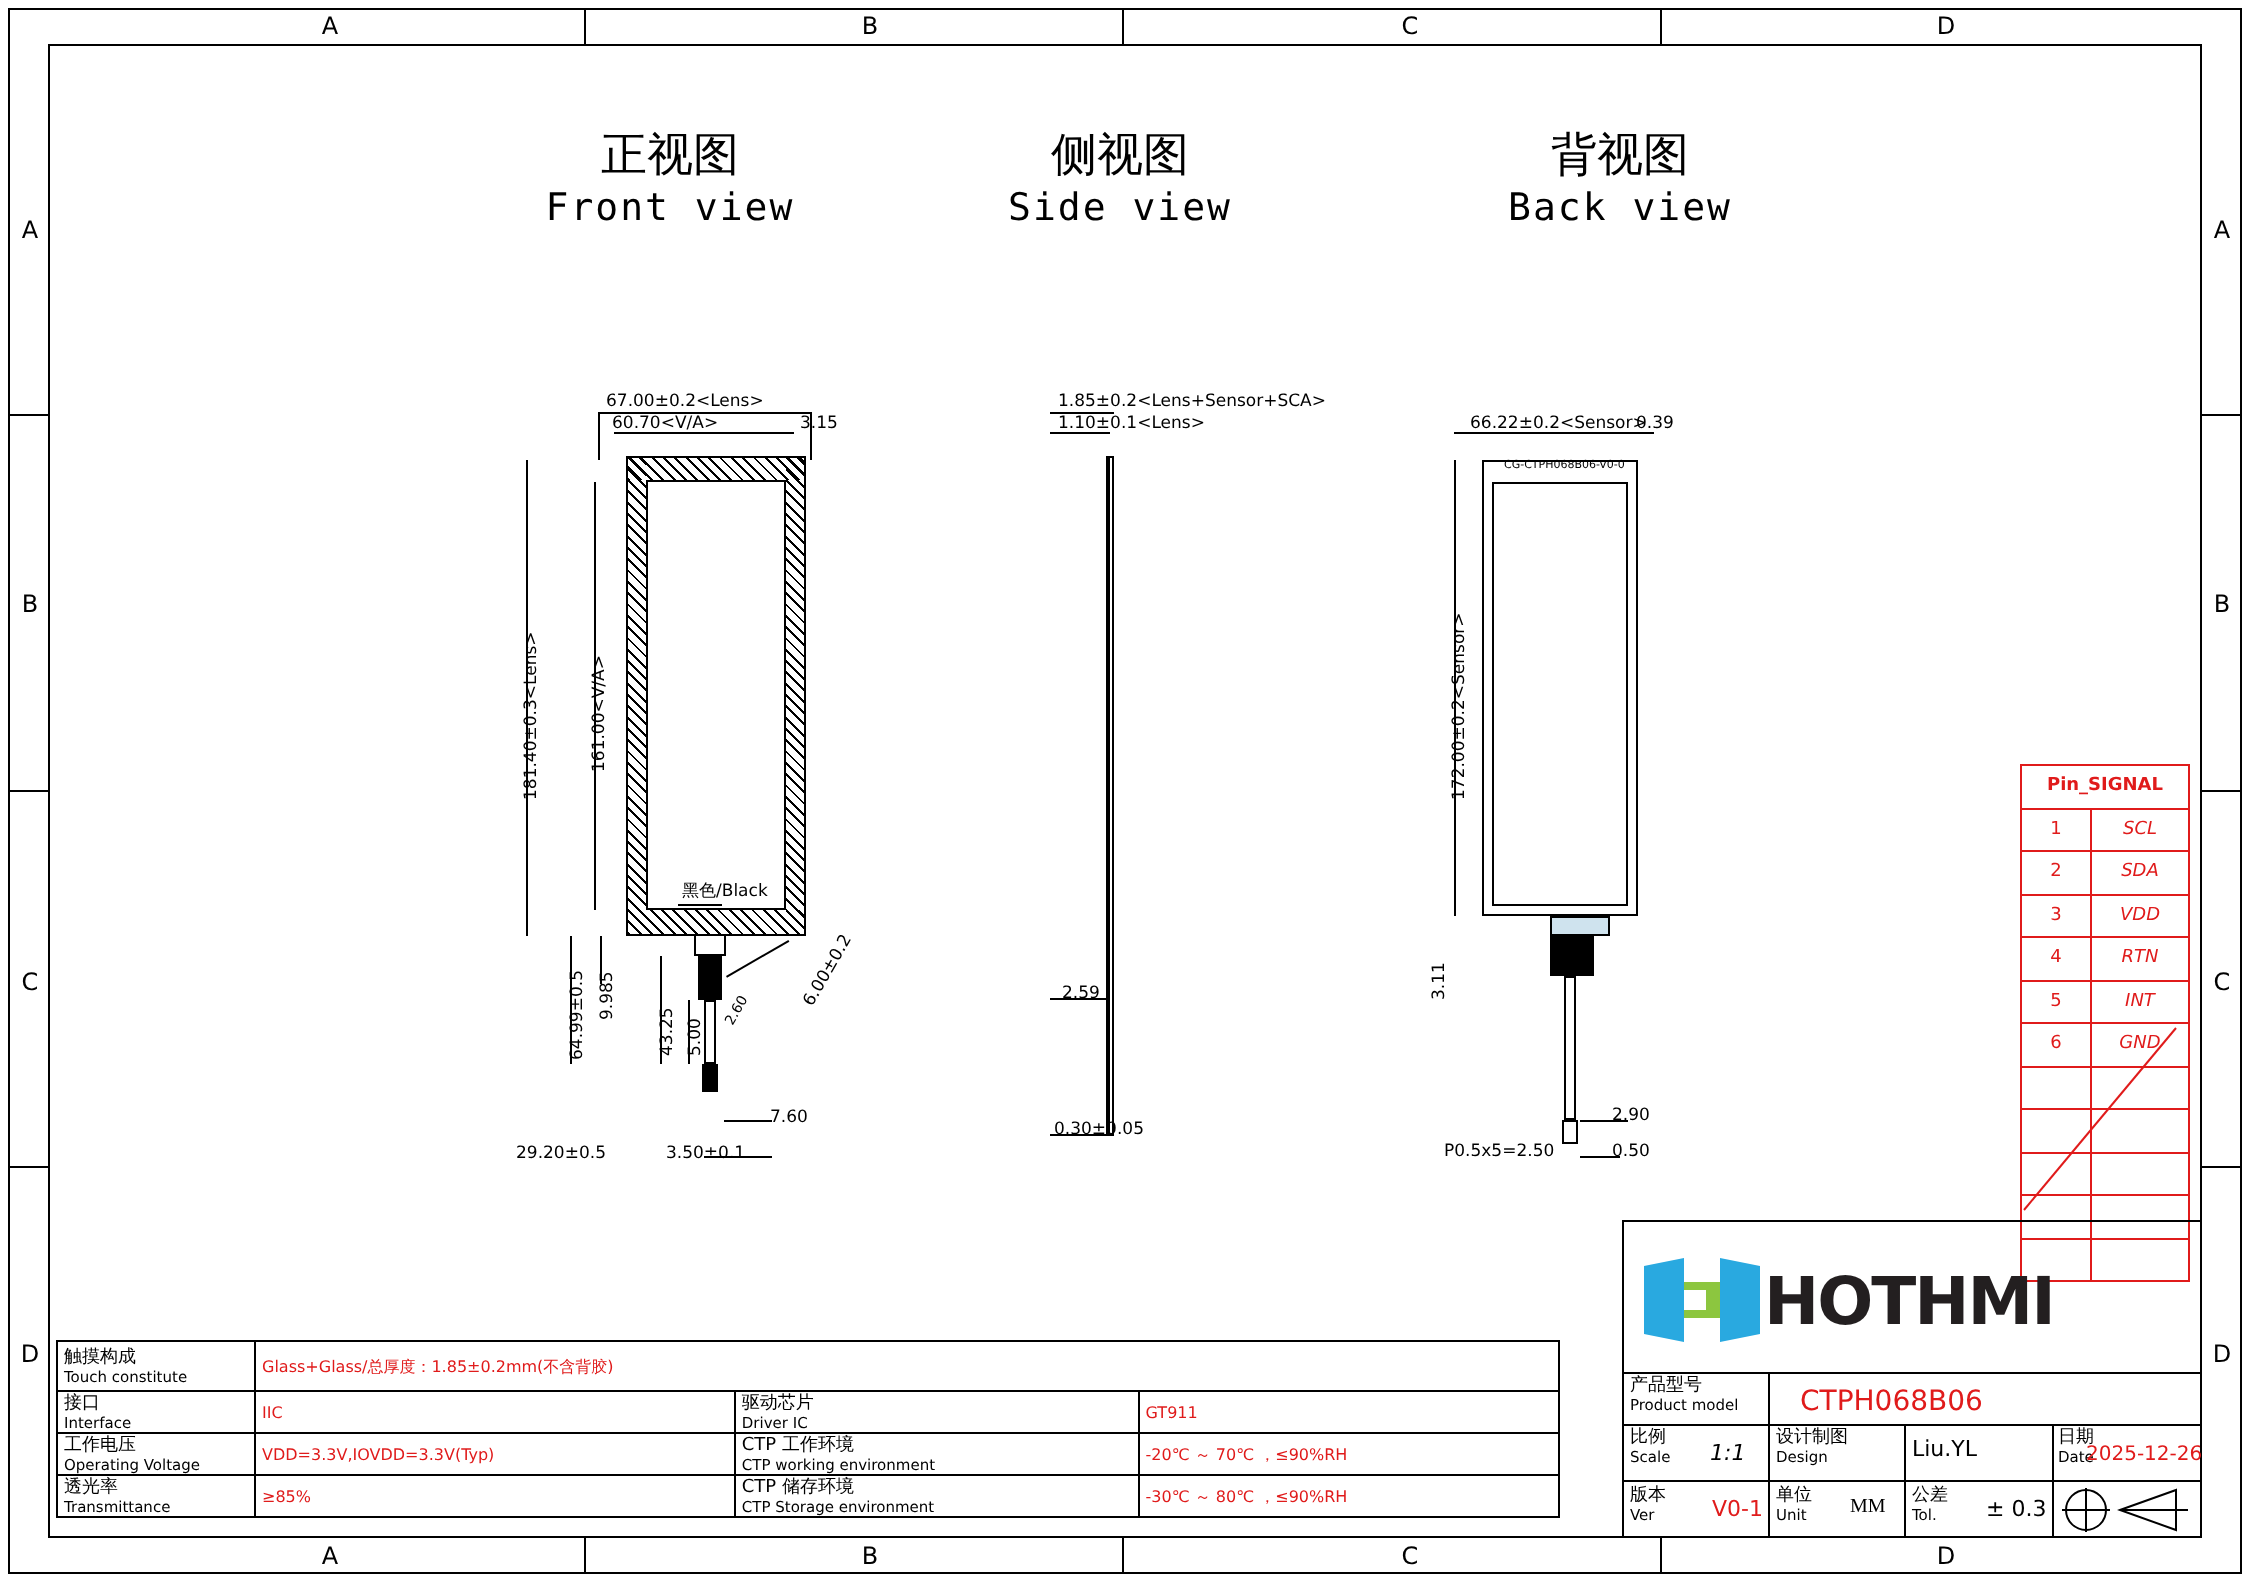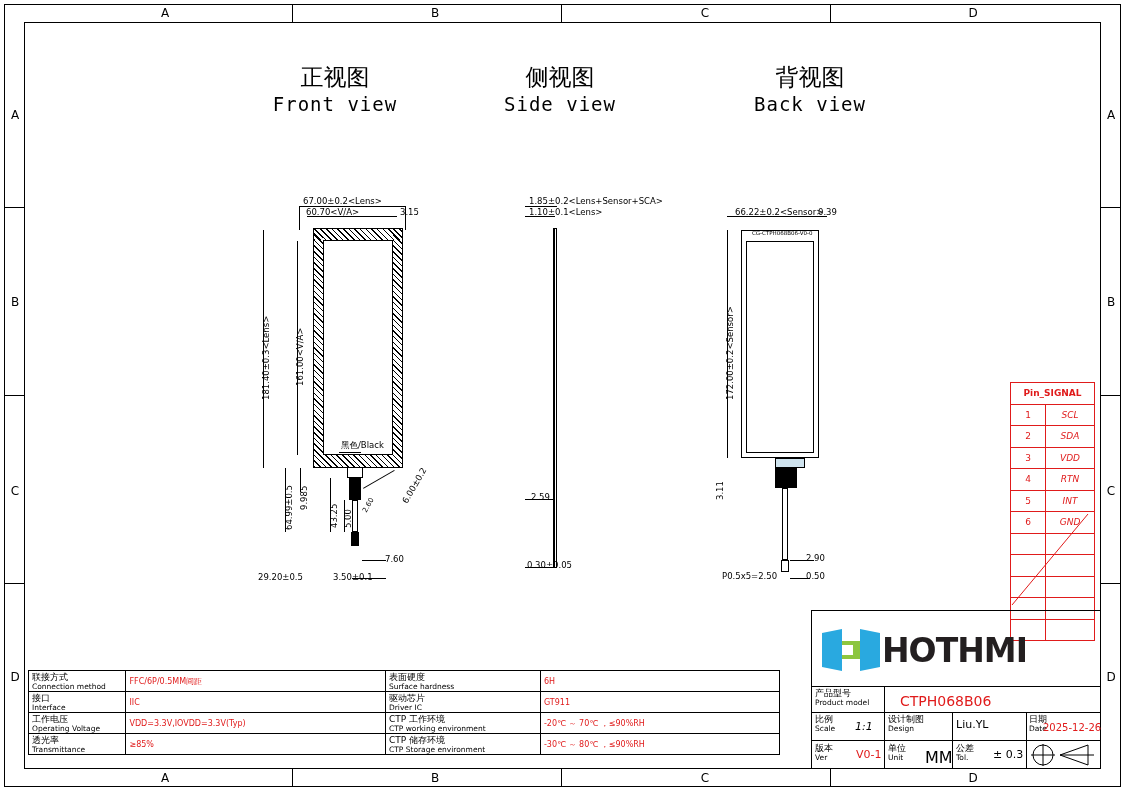--- a/index.html
+++ b/index.html
@@ -216,29 +216,24 @@
     </tbody>
   </table>
   <svg class="abs" style="left:1010px;top:512px;width:80px;height:95px;" viewBox="0 0 80 95">
     <line x1="2" y1="93" x2="78" y2="2" stroke="#e01b1b" stroke-width="1"></line>
   </svg>
 
   <table class="sp" style="left:28px;top:670px;width:752px;">
     <tbody>
       <tr>
         <td style="width:92px;">
-          <div class="lbl-cn">联接方式</div>
-          <div class="lbl-en">Connection method</div>
-        </td>
-        <td class="red" style="width:258px;height:20px;">FFC/6P/0.5MM间距</td>
-        <td style="width:152px;">
-          <div class="lbl-cn">表面硬度</div>
-          <div class="lbl-en">Surface hardness</div>
-        </td>
-        <td class="red" style="width:240px;">6H</td>
+          <div class="lbl-cn">触摸构成</div>
+          <div class="lbl-en">Touch constitute</div>
+        </td>
+        <td colspan="3" class="red" style="height:24px;">Glass+Glass/总厚度：1.85±0.2mm(不含背胶)</td>
       </tr>
       <tr>
         <td>
           <div class="lbl-cn">接口</div>
           <div class="lbl-en">Interface</div>
         </td>
         <td class="red" style="height:20px;">IIC</td>
         <td>
           <div class="lbl-cn">驱动芯片</div>
           <div class="lbl-en">Driver IC</div>
@@ -318,21 +313,21 @@
   <div class="abs" style="left:815px;top:743px;width:50px;">
     <div class="lbl-cn">版本</div>
     <div class="lbl-en">Ver</div>
   </div>
   <div class="abs red" style="left:856px;top:748px;font-size:11px;">V0-1</div>
 
   <div class="abs" style="left:888px;top:743px;width:40px;">
     <div class="lbl-cn">单位</div>
     <div class="lbl-en">Unit</div>
   </div>
-  <div class="abs" style="left:925px;top:748px;font-size:16px;">MM</div>
+  <div class="abs" style="left:925px;top:748px;font-size:10px;font-family:Liberation Serif, serif;">MM</div>
 
   <div class="abs" style="left:956px;top:743px;width:36px;">
     <div class="lbl-cn">公差</div>
     <div class="lbl-en">Tol.</div>
   </div>
   <div class="abs" style="left:993px;top:748px;font-size:11px;">± 0.3</div>
 
   <svg class="abs" style="left:1030px;top:742px;width:66px;height:26px;" viewBox="0 0 66 26">
     <circle cx="13" cy="13" r="10" fill="none" stroke="#000" stroke-width="1"></circle>
     <line x1="1" y1="13" x2="25" y2="13" stroke="#000" stroke-width="1"></line>

